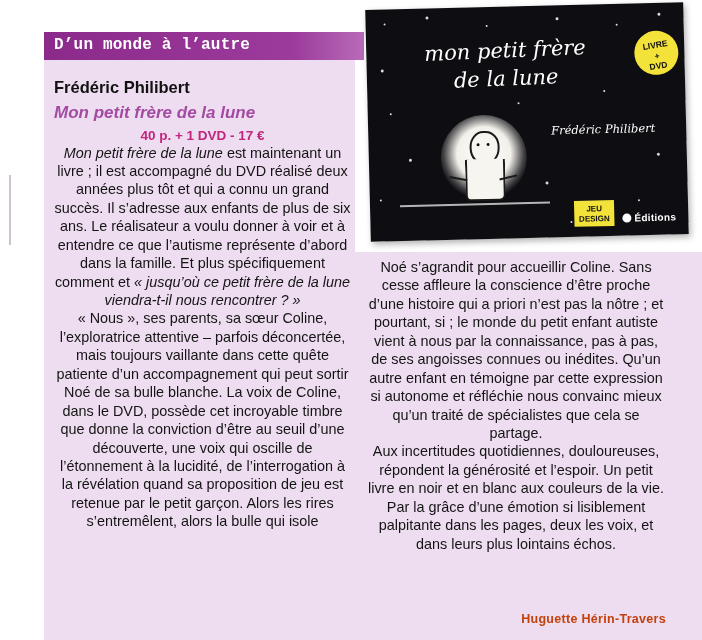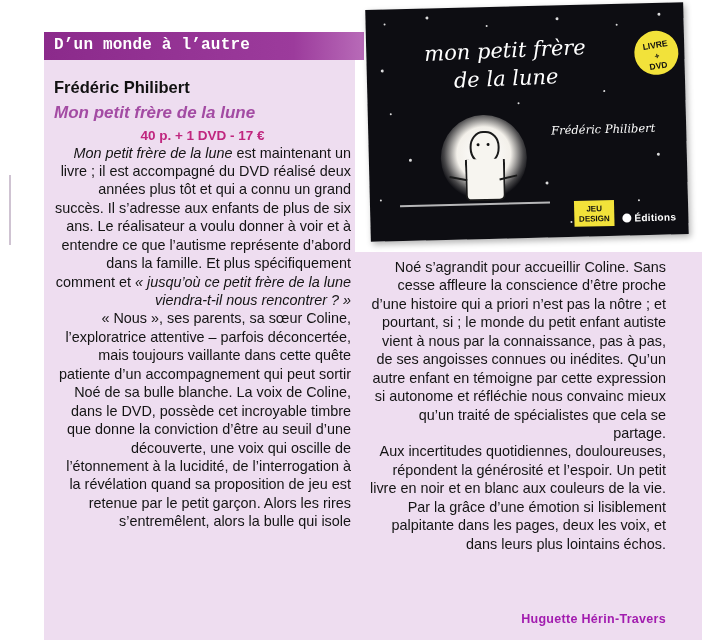--- a/index.html
+++ b/index.html
@@ -98,41 +98,41 @@
     font-size: 13.5px;
     font-weight: bold;
     color: #c0267f;
     margin: 0 0 6px 0;
     line-height: 1.15;
   }
   .body-text {
     font-size: 14.4px;
     line-height: 1.28;
     color: #141414;
-    text-align: right;
+    text-align: center;
   }
   .body-text i { font-style: italic; }
 
   
   .col-right {
     position: absolute;
     left: 366px;
     top: 258px;
     width: 300px;
   }
   .signature {
     position: absolute;
     left: 366px;
     top: 612px;
     width: 300px;
     text-align: right;
     font-size: 12.5px;
     font-weight: bold;
     letter-spacing: 0.3px;
-    color: #a21caf;
+    color: #c2410c;
   }
 
   
   .cover-wrap {
     position: absolute;
     left: 368px;
     top: 6px;
     width: 318px;
     height: 232px;
     transform: rotate(-1.4deg);

